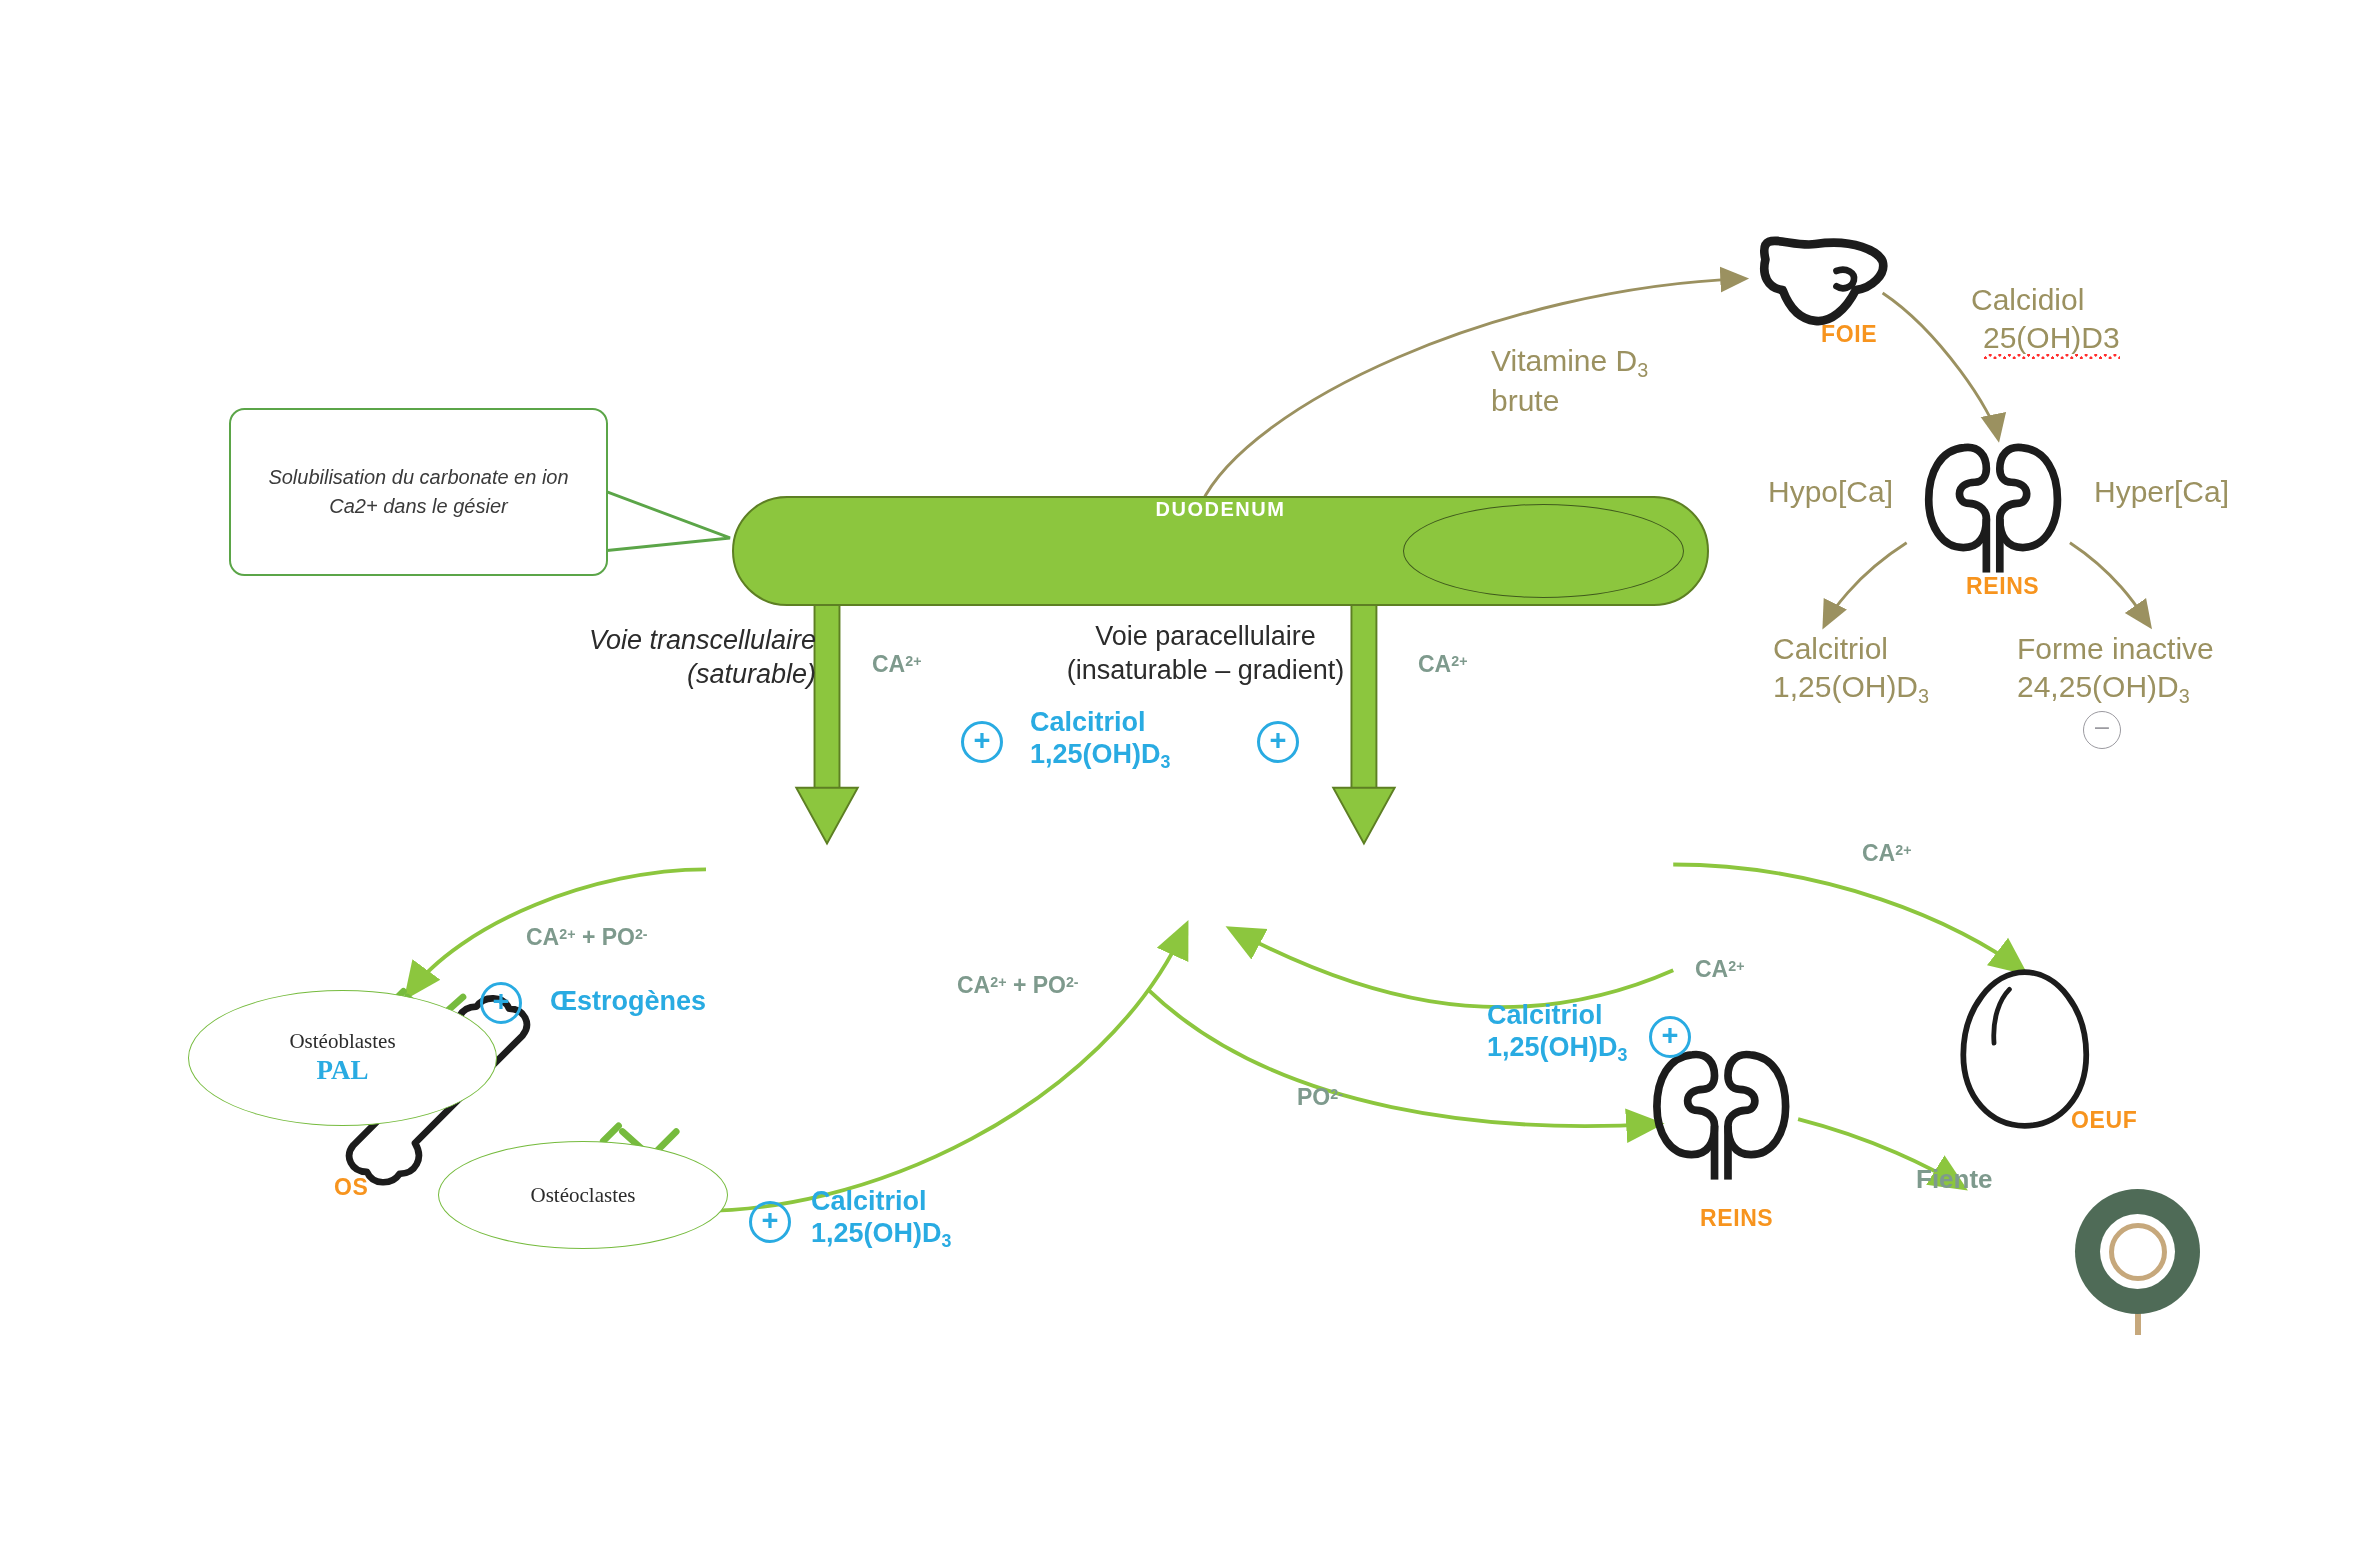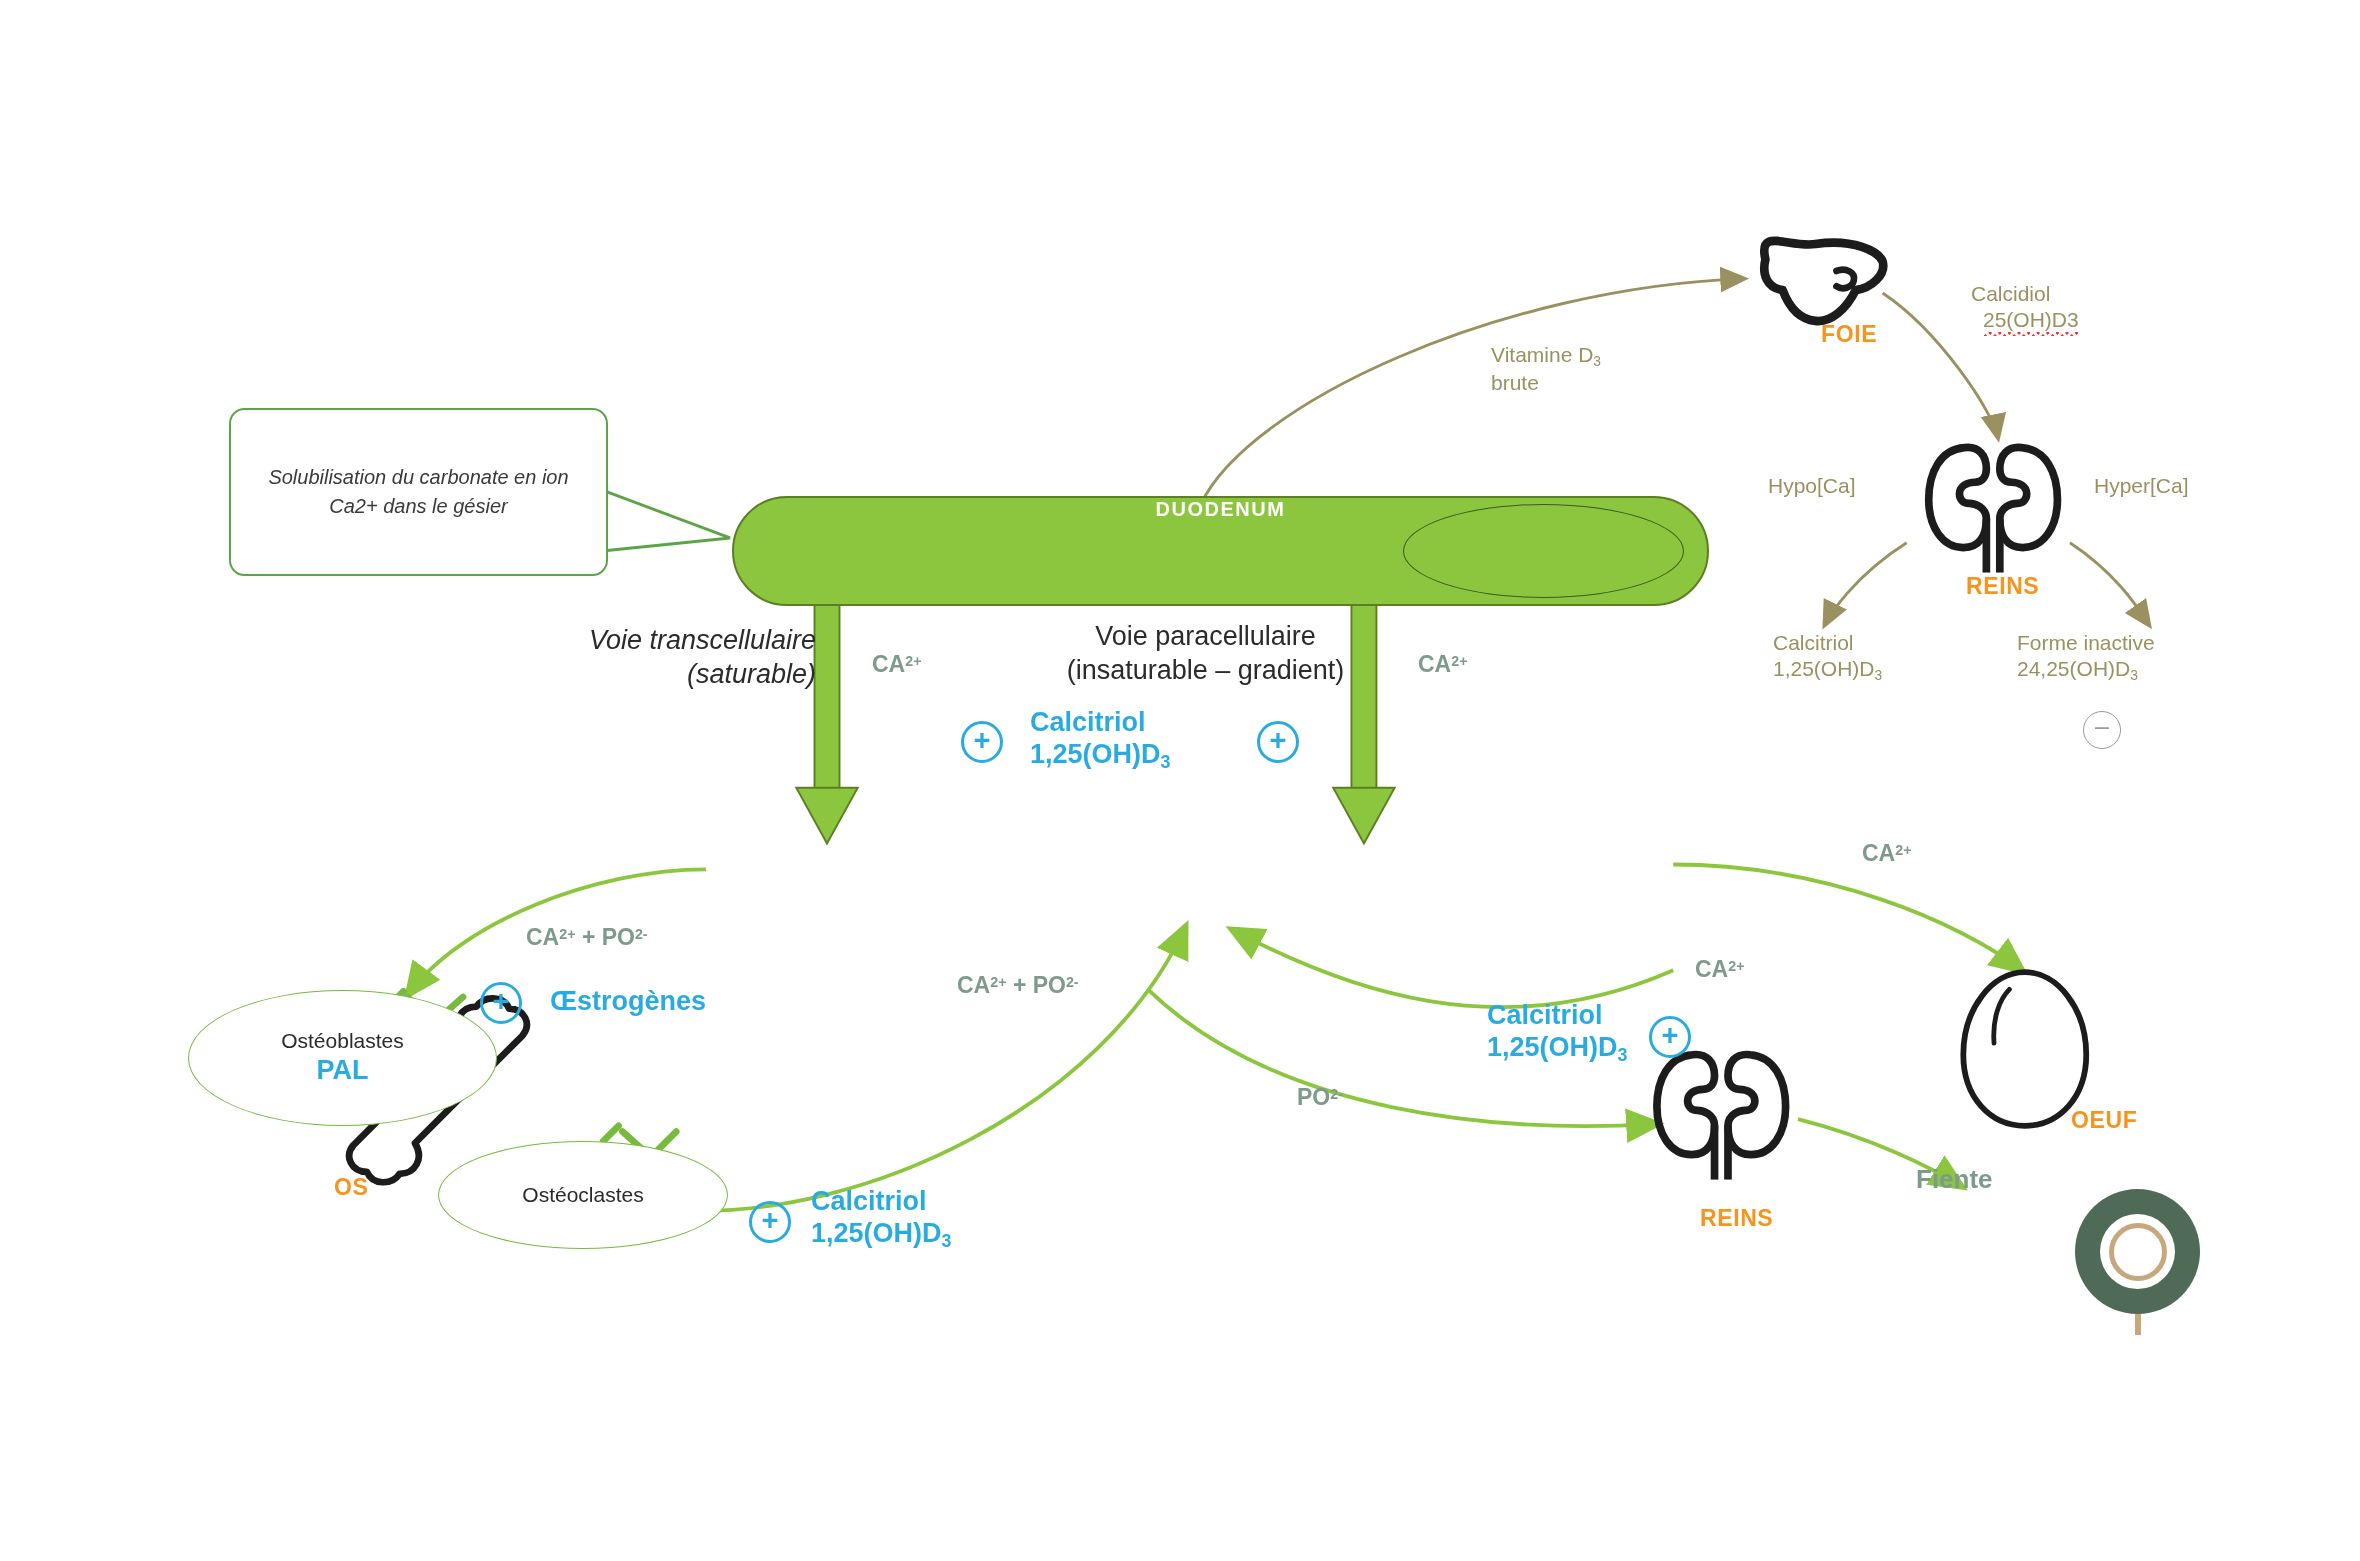--- a/index.html
+++ b/index.html
@@ -28,21 +28,21 @@
            display:flex;align-items:center;justify-content:center;box-sizing:border-box;}
   #callout .ctext{font-size:20px;color:#3a3a3a;line-height:1.45;text-align:center;
                   padding:0 25px;}
 
   
   .lbl{position:absolute;white-space:nowrap;}
   .dark{color:#2b2b2b;font-size:27px;line-height:1.25;}
   .ion{color:#7e9a8d;font-size:23px;font-weight:600;}
   .blue{color:#29abe2;font-size:27px;font-weight:700;line-height:1.2;}
   .olive{color:#9b9160;font-size:27px;line-height:1.25;}
-  .olive.big{font-size:21px;}
+  .olive.big{font-size:30px;}
   .orange{color:#f7941e;font-size:23px;font-weight:700;letter-spacing:0.6px;text-align:center;}
   .tiny-ghost{color:#fbd9a0;font-size:6.7px;letter-spacing:0.5px;}
   .ell-txt{font-size:21px;color:#2b2b2b;text-align:center;line-height:1.25;}
   .ell-txt .pal{color:#29abe2;font-size:27px;font-weight:700;}
   sub{font-size:.66em;vertical-align:-.28em;}
   sup{font-size:.62em;vertical-align:.42em;}
 
   .spell{position:relative;margin-left:12px;}
   .spell::after{content:"";position:absolute;left:0;right:0;bottom:-2.9px;height:4.8px;
     background-image:
@@ -55,21 +55,21 @@
          display:flex;align-items:center;justify-content:center;}
   .plus{width:42px;height:42px;border:3.8px solid #29abe2;color:#29abe2;
         font-size:29px;font-weight:700;line-height:1;}
   .plus span{transform:translateY(-1.9px);}
   .minus{width:38px;height:38px;border:1.9px solid #9b9aa0;color:#9b9aa0;
          font-size:25px;line-height:1;}
   .minus span{transform:translateY(-3.8px);}
 
   
   .cellell{position:absolute;border:1.9px solid #76bb3e;border-radius:50%;
-           background:#fff;display:flex;align-items:center;justify-content:center;}
+           background:#fff;display:flex;align-items:center;justify-content:center;font-family:Liberation Serif, serif;}
 
   
   #logo{position:absolute;left:2075px;top:1189px;width:125px;height:125px;}
   #logo .ring{position:absolute;left:0;top:0;width:125px;height:125px;border-radius:50%;
               background:#4f6b57;}
   #logo .hole{position:absolute;left:25px;top:25px;width:75px;height:75px;border-radius:50%;
               background:#fff;}
   #logo .inner{position:absolute;left:34px;top:34px;width:58px;height:58px;border-radius:50%;
                border:5.8px solid #c6a87c;box-sizing:border-box;}
   #logo .stem{position:absolute;left:60px;top:85px;width:5.8px;height:61px;background:#c6a87c;}

